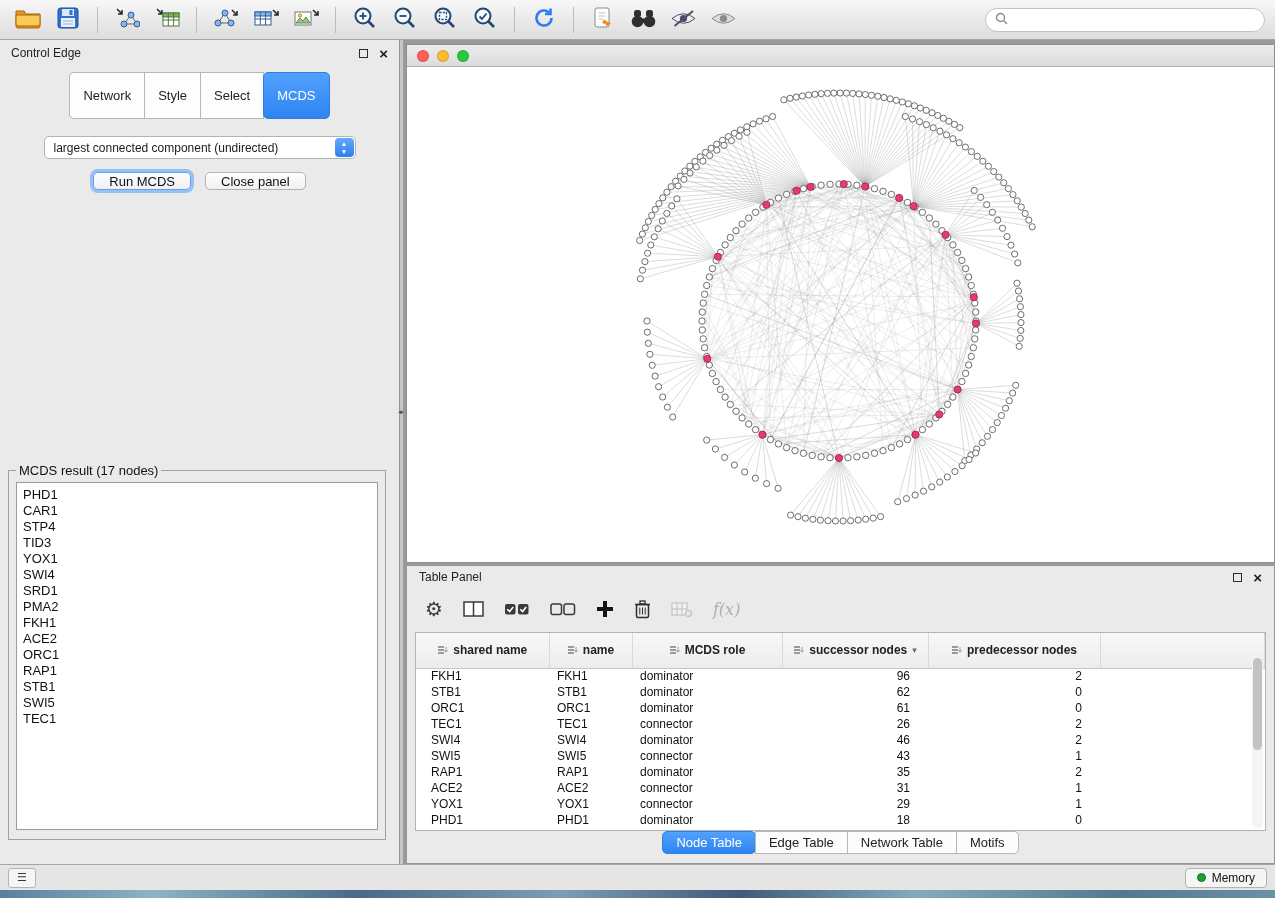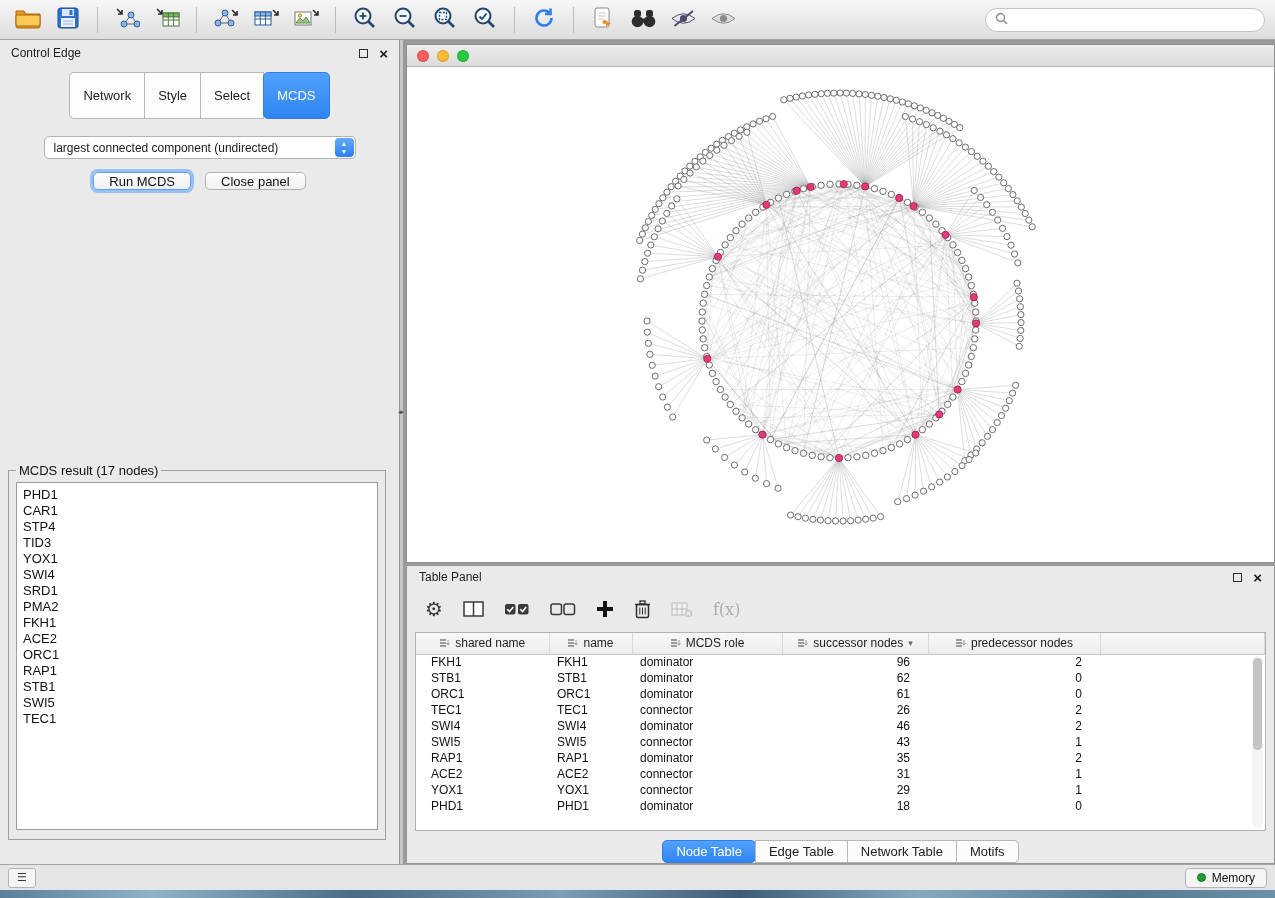--- a/index.html
+++ b/index.html
@@ -67,35 +67,35 @@
   .net-leaves circle{fill:#fff;stroke:#5e5e5e;stroke-width:.9}
   .net-hubs circle{stroke:#a81b53;stroke-width:.8}
 
   
   .table-panel{position:absolute;top:525px;left:3px;right:0;bottom:0;background:#eaeaea;
                border:1px solid #969696;display:flex;flex-direction:column}
   .tp-header{height:22px;display:flex;align-items:center;padding:0 12px;flex:0 0 22px}
   .tp-toolbar{height:42px;display:flex;align-items:center;gap:20px;padding:0 18px;flex:0 0 42px}
   .tp-icon{display:flex;align-items:center;justify-content:center}
   .gear-glyph{font-size:20px;color:#3a3a3a;line-height:1}
-  .fx-glyph{font-family:"DejaVu Serif","Liberation Serif",serif;font-size:16px;color:#aeaeae}
+  .fx-glyph{font-family:"DejaVu Serif","Liberation Serif",serif;font-style:italic;font-size:16px;color:#aeaeae}
   .tp-table-wrap{flex:1;margin:2px 8px 0 8px;background:#fff;border:1px solid #b3b3b3;
                  position:relative;overflow:hidden}
   table{border-collapse:collapse;width:100%;table-layout:fixed}
   thead th{background:linear-gradient(#f8f8f8,#ececec);border-right:1px solid #d9d9d9;
-           border-bottom:1px solid #c6c6c6;font-weight:normal;font-size:12px;height:21px;
+           border-bottom:1px solid #c6c6c6;font-weight:bold;font-size:12px;height:35px;
            text-align:center;color:#222;white-space:nowrap;overflow:hidden}
   thead th .hdr-inner{display:flex;align-items:center;justify-content:center;gap:5px}
   tbody td{height:16px;font-size:12px;padding:0 8px;white-space:nowrap;overflow:hidden;color:#111}
   tbody td:first-child{padding-left:15px}
   tbody td.num{text-align:right;padding-right:18px}
   .chev{color:#666;font-size:9px}
   .tp-scrollbar{position:absolute;top:23px;right:2px;width:11px;bottom:2px;background:#f4f4f4;border-radius:6px}
   .tp-thumb{position:absolute;top:2px;left:1px;right:1px;height:92px;background:#c3c3c3;border-radius:5px}
-  .tp-tabs{height:32px;display:flex;align-items:flex-end;justify-content:center;flex:0 0 32px}
+  .tp-tabs{height:32px;display:flex;align-items:flex-start;justify-content:center;flex:0 0 32px}
   .tp-tab{padding:3px 13px;border:1px solid #b7b7b7;background:#fcfcfc;font-size:13px;margin-left:-1px;color:#222}
   .tp-tab:first-child{border-radius:5px 0 0 5px;margin-left:0}
   .tp-tab:last-child{border-radius:0 5px 5px 0}
   .tp-tab.active{background:linear-gradient(#51a1fd,#2f84f2);color:#fff;border-color:#2d7fe4;border-radius:5px}
 
   
   .statusbar{position:absolute;left:0;right:0;bottom:8px;height:26px;background:#e5e5e5;
              border-top:1px solid #a5a5a5;display:flex;align-items:center;padding:0 8px;z-index:5}
   .menu-btn{width:28px;height:20px;border:1px solid #b3b3b3;border-radius:3px;background:#f5f5f5;
             display:flex;align-items:center;justify-content:center;font-size:11px;color:#333}

